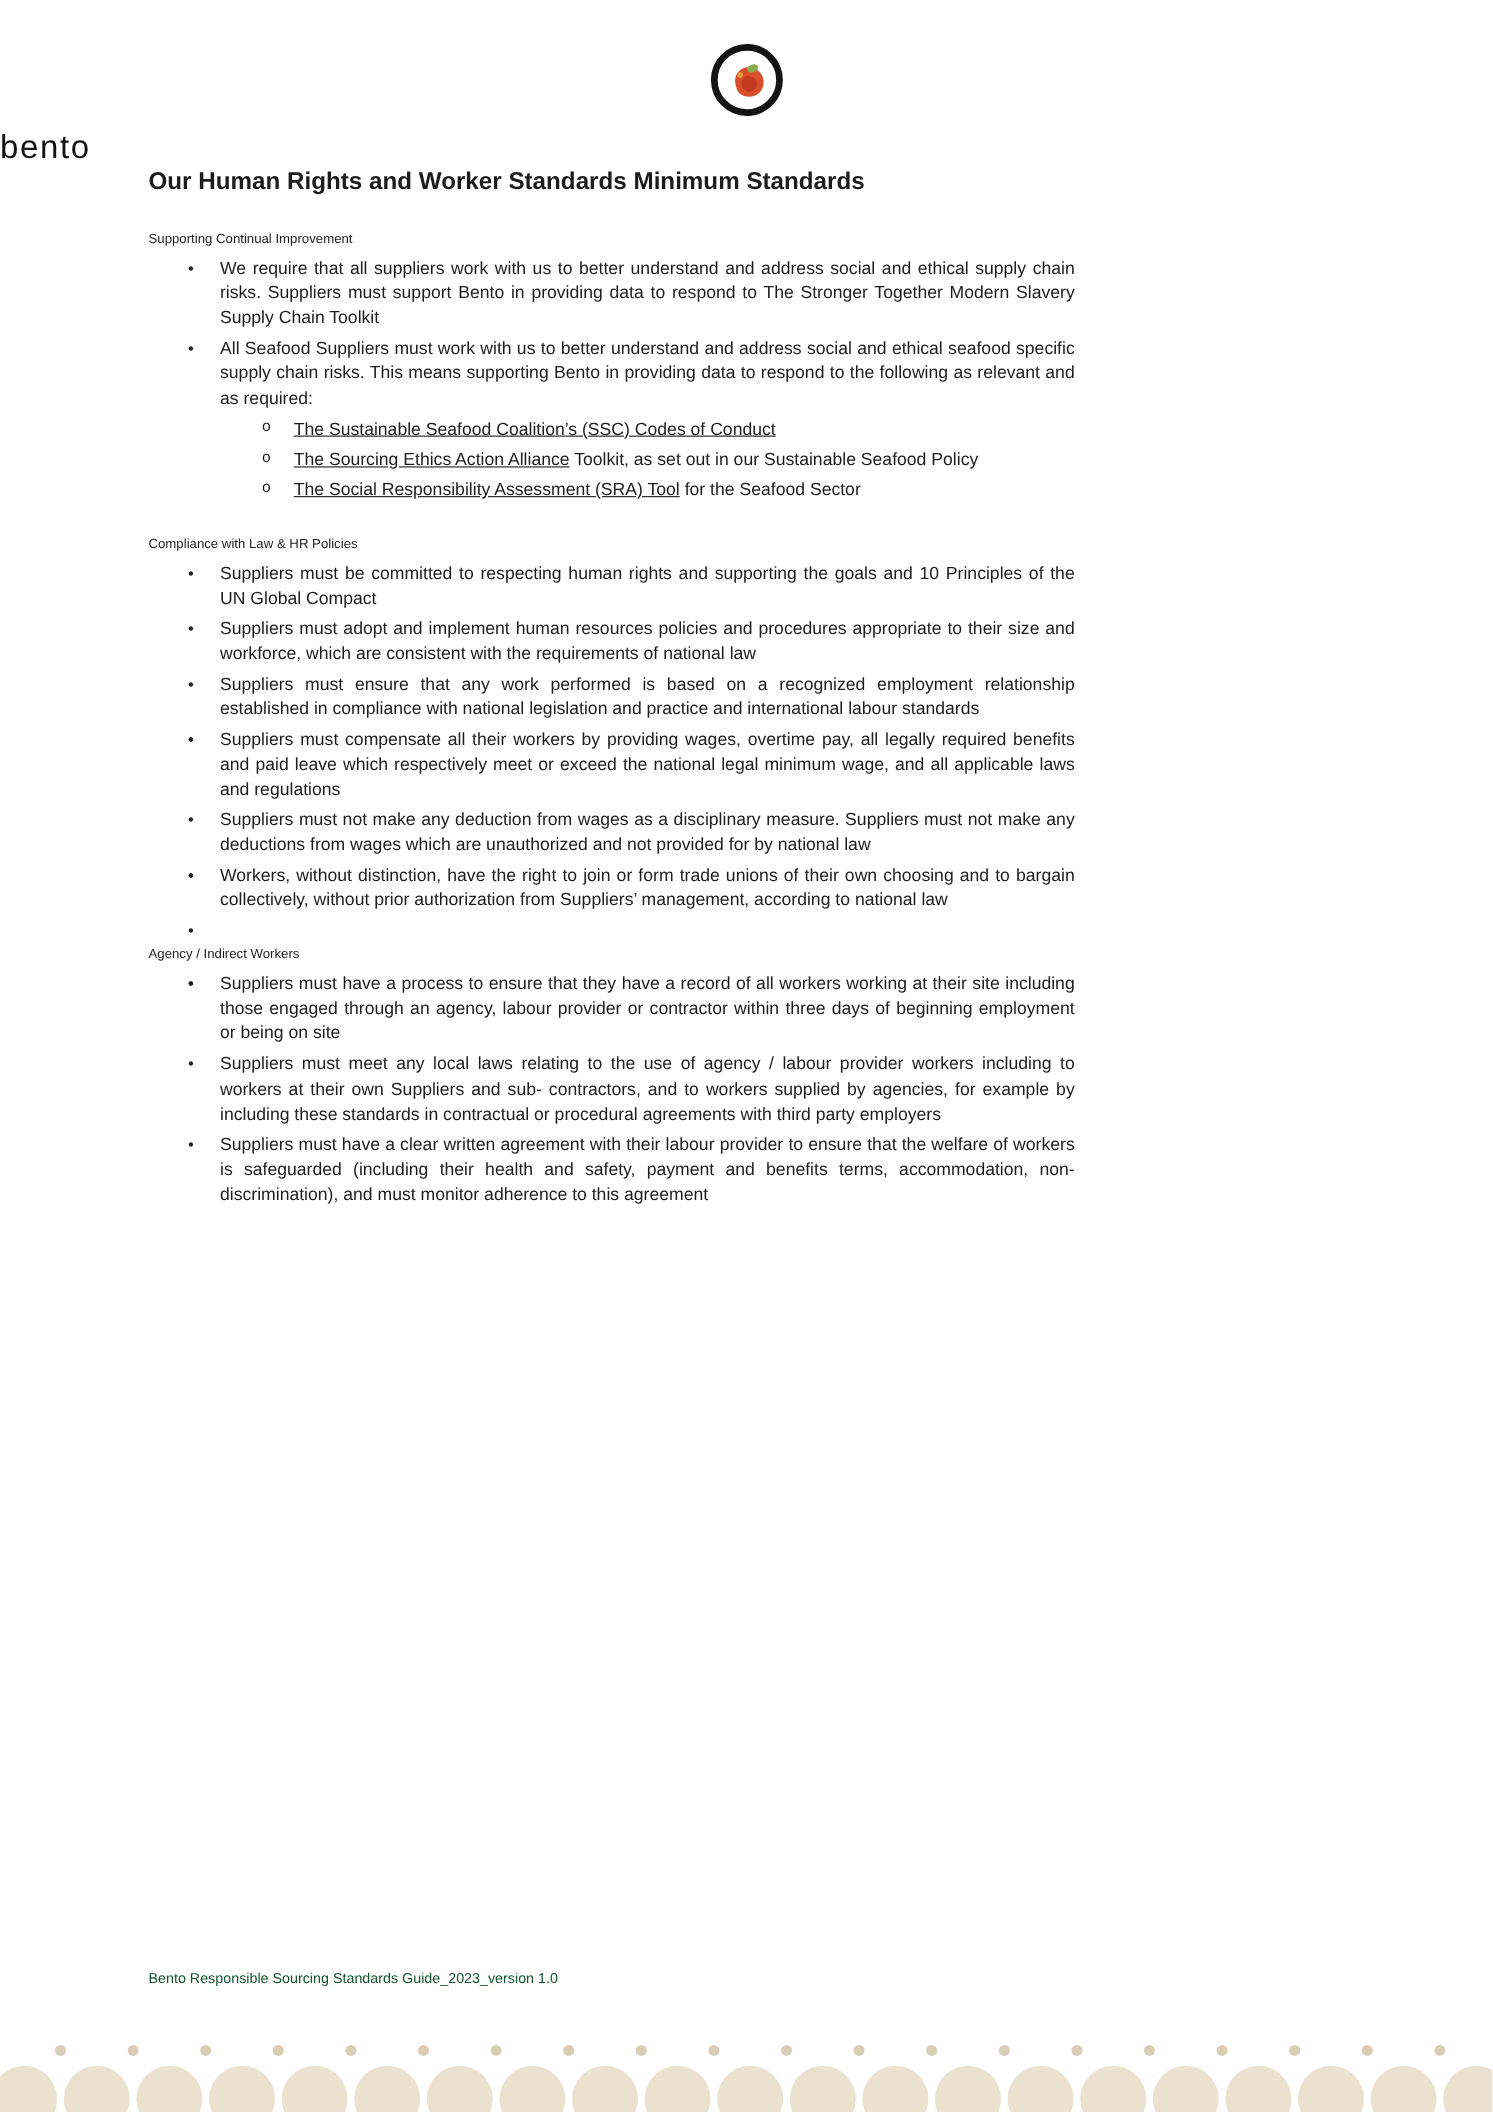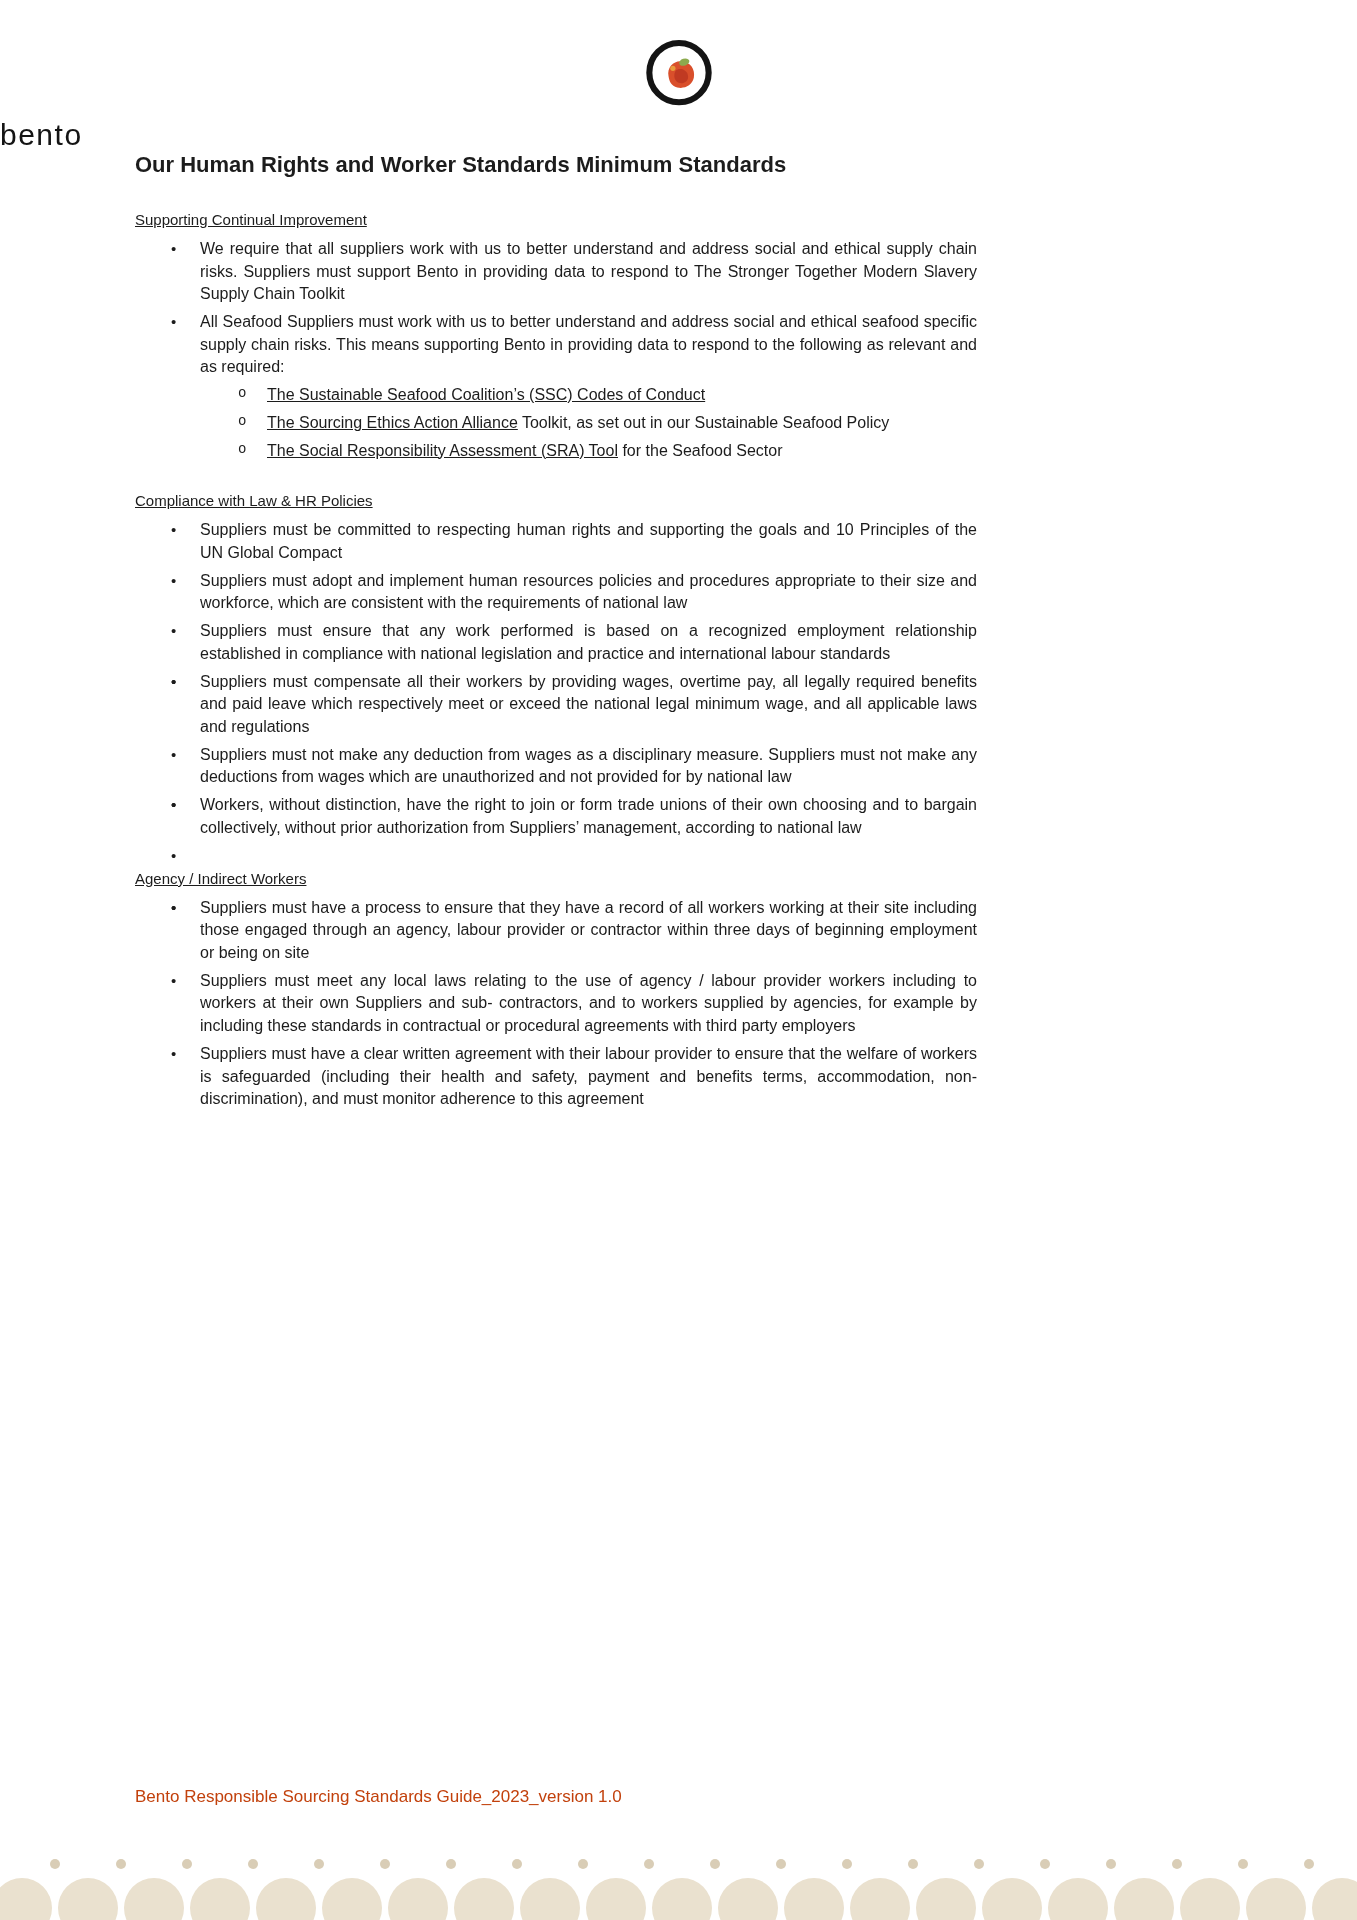--- a/index.html
+++ b/index.html
@@ -38,23 +38,22 @@
     width: 842px;
   }
   .doc-title {
     font-size: 22px;
     font-weight: bold;
     margin: 0 0 6px 0;
     line-height: 1.4;
   }
   .doc-section { margin-top: 28px; }
   .section-heading {
-    font-size: 15px;
+    font-size: 12px;
     font-weight: normal;
-    text-decoration: underline;
     margin: 0 0 8px 0;
     line-height: 1.4;
   }
   ul.bullets { list-style: none; margin: 0; padding: 0; }
   ul.bullets li {
     position: relative;
     font-size: 16px;
     line-height: 1.42;
     text-align: justify;
     margin-bottom: 5px;
@@ -67,23 +66,23 @@
   }
   li.li1 .marker { left: 36px; font-size: 15px; }
   li.li2 .marker { left: 103px; font-size: 14px; font-family: "Liberation Mono", monospace; }
   li.spacer-after { margin-bottom: 30px; }
   .u { text-decoration: underline; }
   
   .page-footer {
     position: absolute;
     left: 135px;
     bottom: 112px;
-    font-size: 17px;
+    font-size: 13px;
     line-height: 1.3;
-    color: #c2410c;
+    color: #14532d;
   }
   
   .bottom-border {
     position: absolute;
     left: 0;
     bottom: 0;
     width: 1357px;
     height: 72px;
     display: block;
   }

